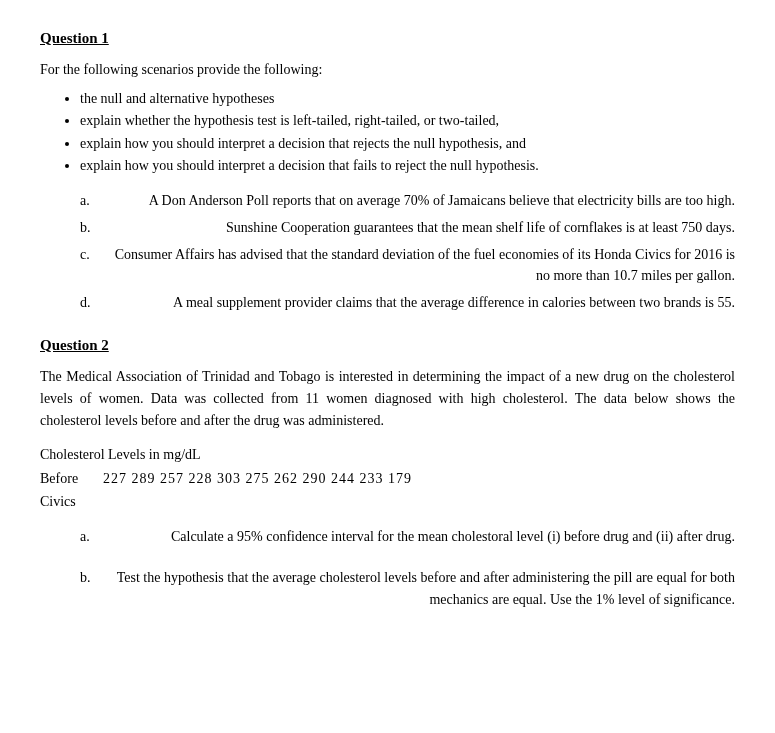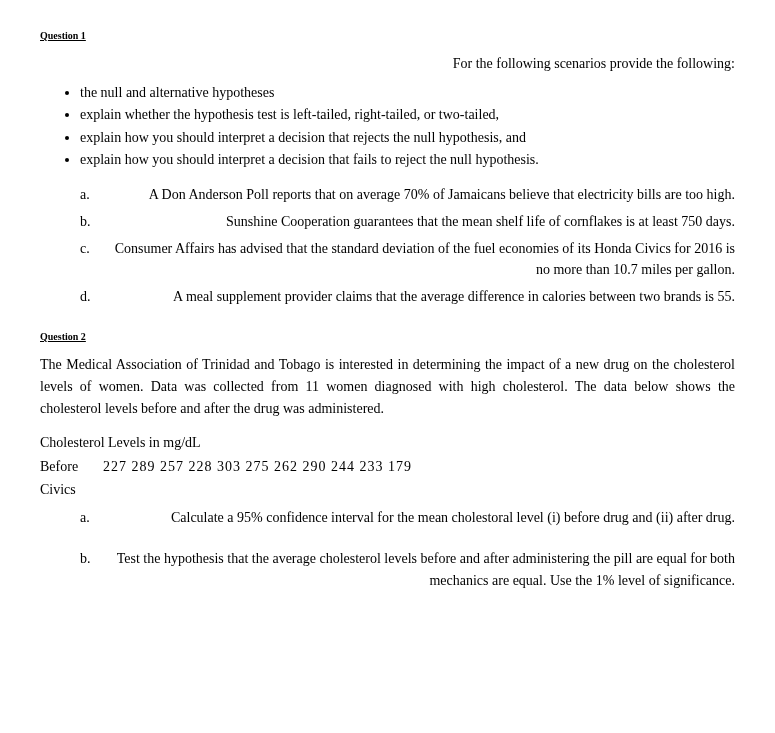--- a/index.html
+++ b/index.html
@@ -13,29 +13,28 @@
       font-size: 14px;
       color: #000000;
       padding: 30px 40px;
       width: 775px;
       min-height: 733px;
     }
     .question-title {
       font-weight: bold;
       text-decoration: underline;
       margin-bottom: 12px;
-      font-size: 10px;
+      font-size: 15px;
     }
     .question-block {
       margin-bottom: 24px;
     }
     .intro-text {
       margin-bottom: 8px;
       line-height: 1.5;
-      text-align: right;
     }
     .bullet-list {
       list-style: disc;
       margin-left: 40px;
       margin-bottom: 12px;
       line-height: 1.6;
     }
     .sub-list {
       list-style: none;
       margin-left: 40px;
@@ -54,21 +53,21 @@
     .sub-content {
       flex: 1;
       text-align: right;
     }
     .q2-para {
       line-height: 1.6;
       margin-bottom: 10px;
       text-align: justify;
     }
     .cholesterol-data {
-      margin-bottom: 5px;
+      margin-bottom: 12px;
       line-height: 1.7;
       font-family: "Times New Roman", Times, serif;
       font-size: 14px;
     }
     .data-row {
       display: flex;
       gap: 11px;
     }
     .data-label {
       min-width: 52px;

